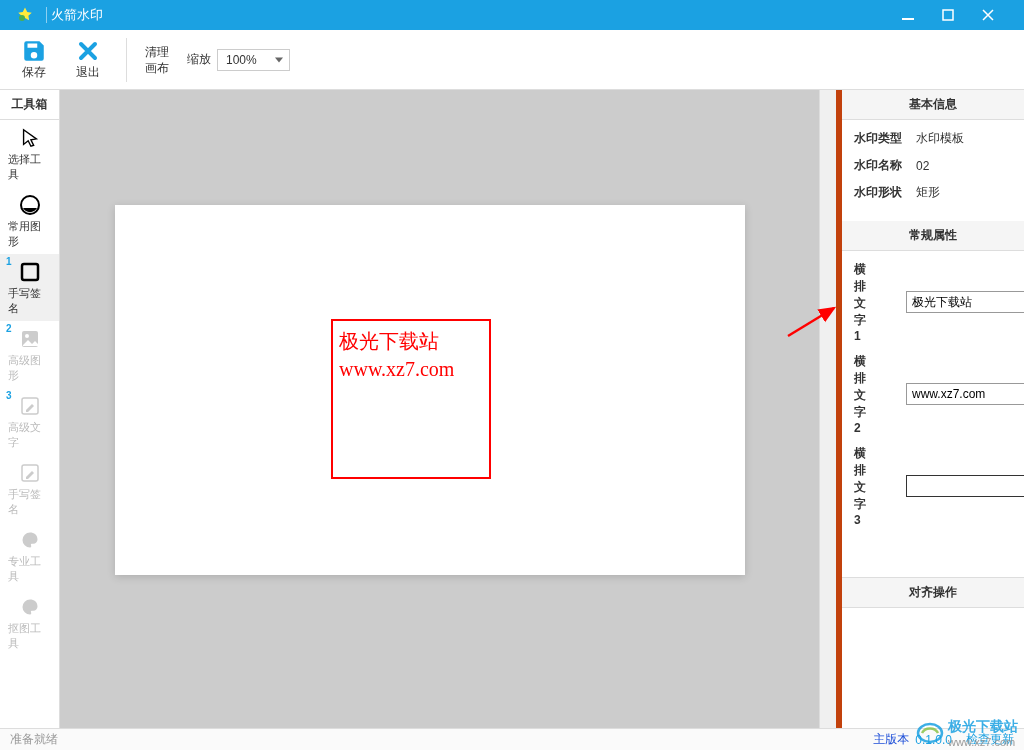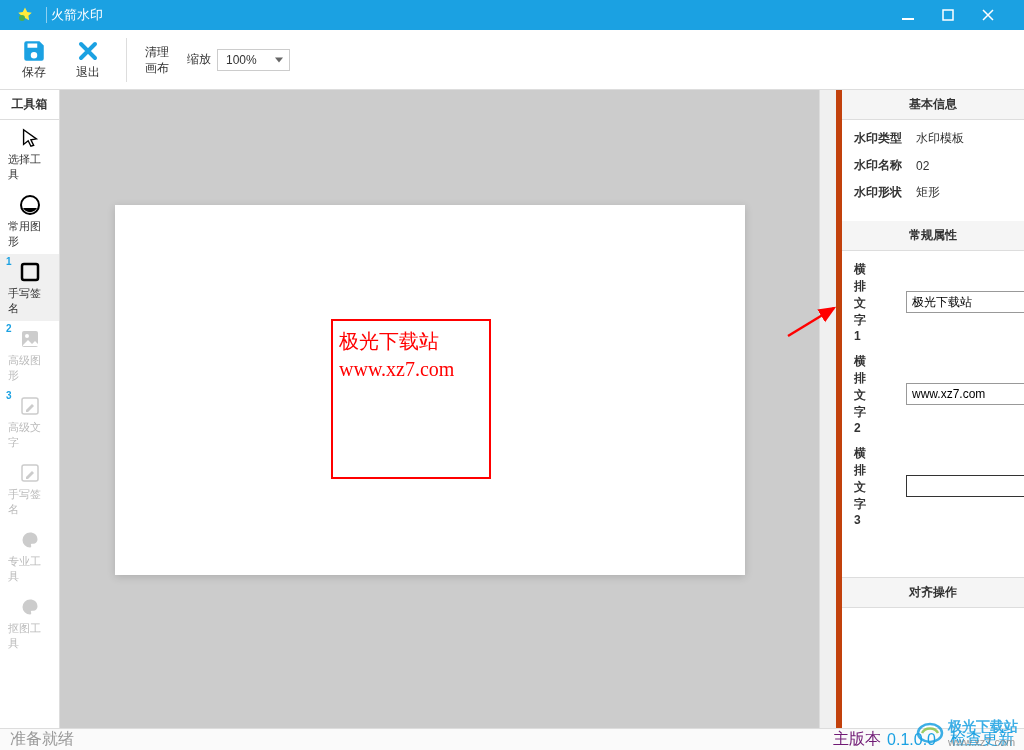--- a/index.html
+++ b/index.html
@@ -37,23 +37,23 @@
 .panel-body { padding: 10px 12px; }
 .info-row { display: flex; margin-bottom: 10px; align-items: center; }
 .info-label { font-weight: bold; width: 62px; font-size: 12px; }
 .info-value { font-size: 12px; }
 .prop-row { display: flex; align-items: center; margin-bottom: 10px; gap: 40px; }
 .prop-label { font-weight: bold; width: 62px; font-size: 12px; }
 .prop-input { flex: 1; border: 1px solid #999; padding: 3px 5px; font-size: 12px; height: 22px; }
 .prop-input.highlight { border: 1px solid #333; }
 .spacer-flex { flex: 1; }
 .arrow-annotation { position: absolute; left: 784px; top: 302px; pointer-events: none; }
-.statusbar { height: 22px; border-top: 1px solid #ddd; display: flex; align-items: center; padding: 0 10px; font-size: 16px; color: #999; background: #fafafa; }
+.statusbar { height: 22px; border-top: 1px solid #ddd; display: flex; align-items: center; padding: 0 10px; font-size: 12px; color: #999; background: #fafafa; }
 .statusbar .sb-left { flex: 1; }
-.statusbar .sb-ver { color: #701a75; margin-right: 6px; }
+.statusbar .sb-ver { color: #1d4ed8; margin-right: 6px; }
 .statusbar .sb-vernum { color: #1ba1e2; margin-right: 14px; }
 .statusbar .sb-update { color: #1ba1e2; cursor: pointer; }
 .brand-watermark { position: absolute; right: 6px; bottom: 2px; display: flex; align-items: center; gap: 4px; opacity: 0.85; }
 .brand-watermark .bw-text { color: #1ba1e2; font-size: 14px; font-weight: bold; }
 .brand-watermark .bw-url { color: #888; font-size: 11px; }
 </style>
 </head>
 <body>
 
 <div class="titlebar">

